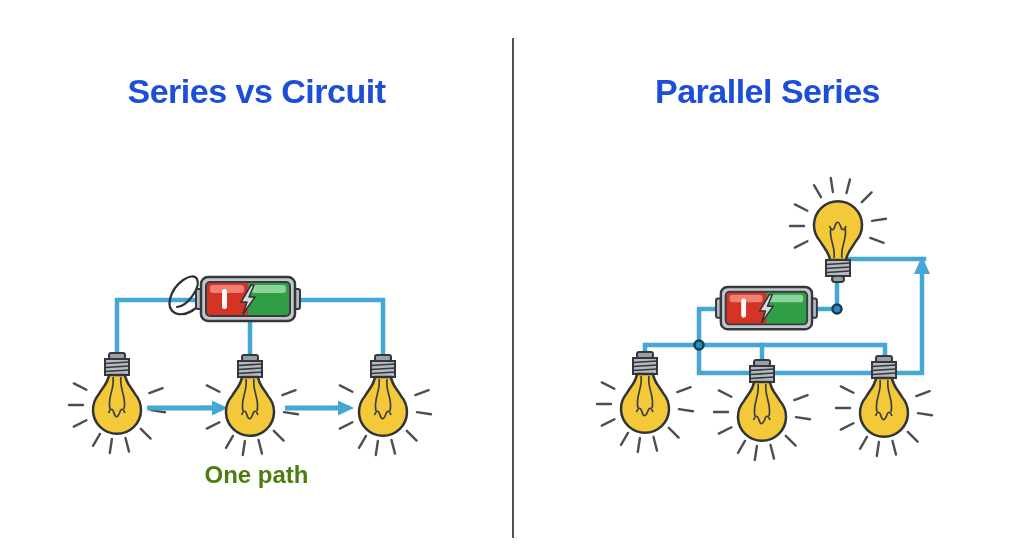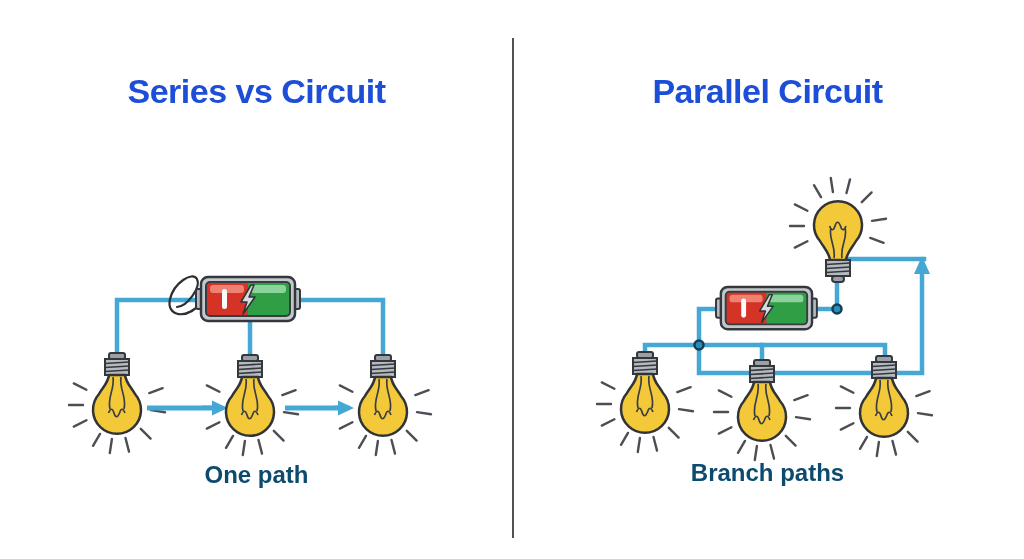--- a/index.html
+++ b/index.html
@@ -8,40 +8,40 @@
     font-family:"Liberation Sans",sans-serif;
   }
   .panel-title{
     position:absolute;top:72px;width:513px;text-align:center;
     font-size:34px;font-weight:700;color:#1d4ed8;letter-spacing:-0.5px;
   }
   #left-title{left:0;}
   #right-title{left:511px;}
   .panel-caption{
     position:absolute;top:461px;width:513px;text-align:center;
-    font-size:24px;font-weight:700;color:#0c4a6e;
+    font-size:24px;font-weight:700;color:#4d7c0f;
   }
   #left-caption{left:0;}
   #right-caption{left:511px;top:459px;}
   #divider{
     position:absolute;left:512px;top:38px;width:2px;height:500px;background:#4e5156;
   }
   #diagram-svg{position:absolute;left:0;top:0;}
   .wire{stroke:#45a7d4;stroke-width:4.5;fill:none;stroke-linecap:square;stroke-linejoin:miter;}
   .arrowline{stroke:#45a7d4;stroke-width:5;stroke-linecap:butt;}
   .arrowhead{fill:#45a7d4;}
   .ray{stroke:#4b4f55;stroke-width:2.4;stroke-linecap:round;}
 </style>
 </head>
 <body>
 
 <div id="stage">
 
   <div id="left-title" class="panel-title">Series vs Circuit</div>
-  <div id="right-title" class="panel-title">Parallel Circuit</div>
+  <div id="right-title" class="panel-title">Parallel Series</div>
 
   <div id="divider"></div>
 
   <svg id="diagram-svg" width="1024" height="559" viewBox="0 0 1024 559">
     <defs>
 
       <g id="bulbHang">
         <rect x="22" y="0" width="16" height="6" rx="2" fill="#9aa0a6" stroke="#34383c" stroke-width="2"></rect>
         <rect x="18" y="6" width="24" height="16" fill="#b4bac0" stroke="#34383c" stroke-width="2"></rect>
         <line x1="18" y1="10.5" x2="42" y2="9" stroke="#34383c" stroke-width="1.5"></line>
@@ -157,14 +157,13 @@
       <g transform="translate(716,286) scale(0.97,0.96)">
           <use href="#battery"></use>
         </g>
 
       <circle cx="699" cy="345" r="4.5" fill="#2e8ab8" stroke="#123f55" stroke-width="2.5"></circle>
       <circle cx="837" cy="309" r="4.5" fill="#2e8ab8" stroke="#123f55" stroke-width="2.5"></circle>
     </g>
   </svg>
 
   <div id="left-caption" class="panel-caption">One path</div>
-  <div id="right-caption" class="panel-caption">Branch paths</div>
 </div>
 
 </body></html>

